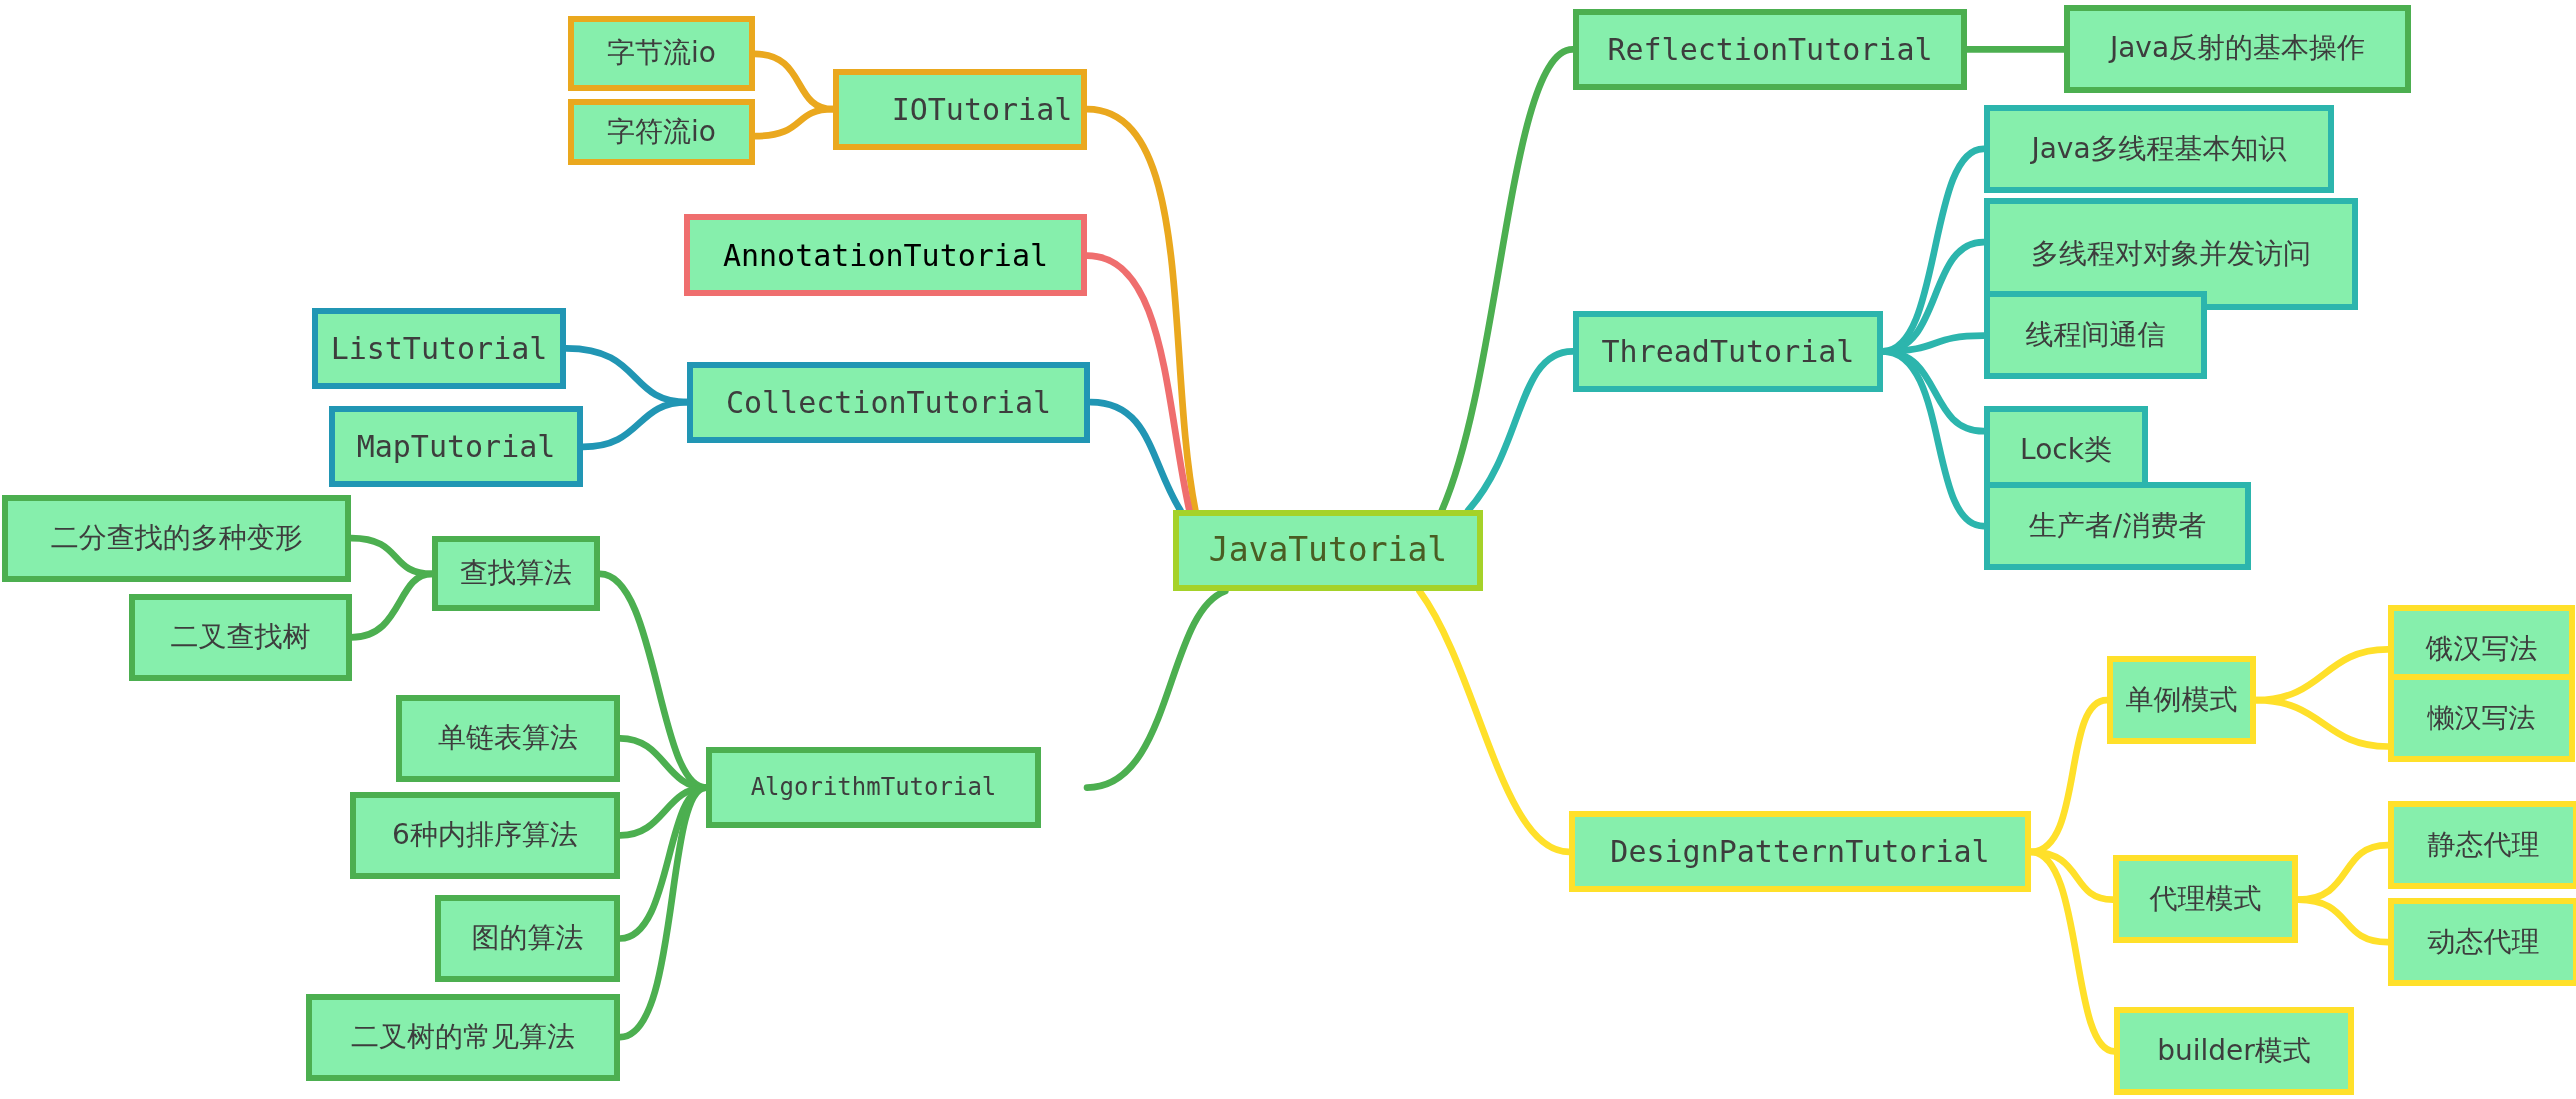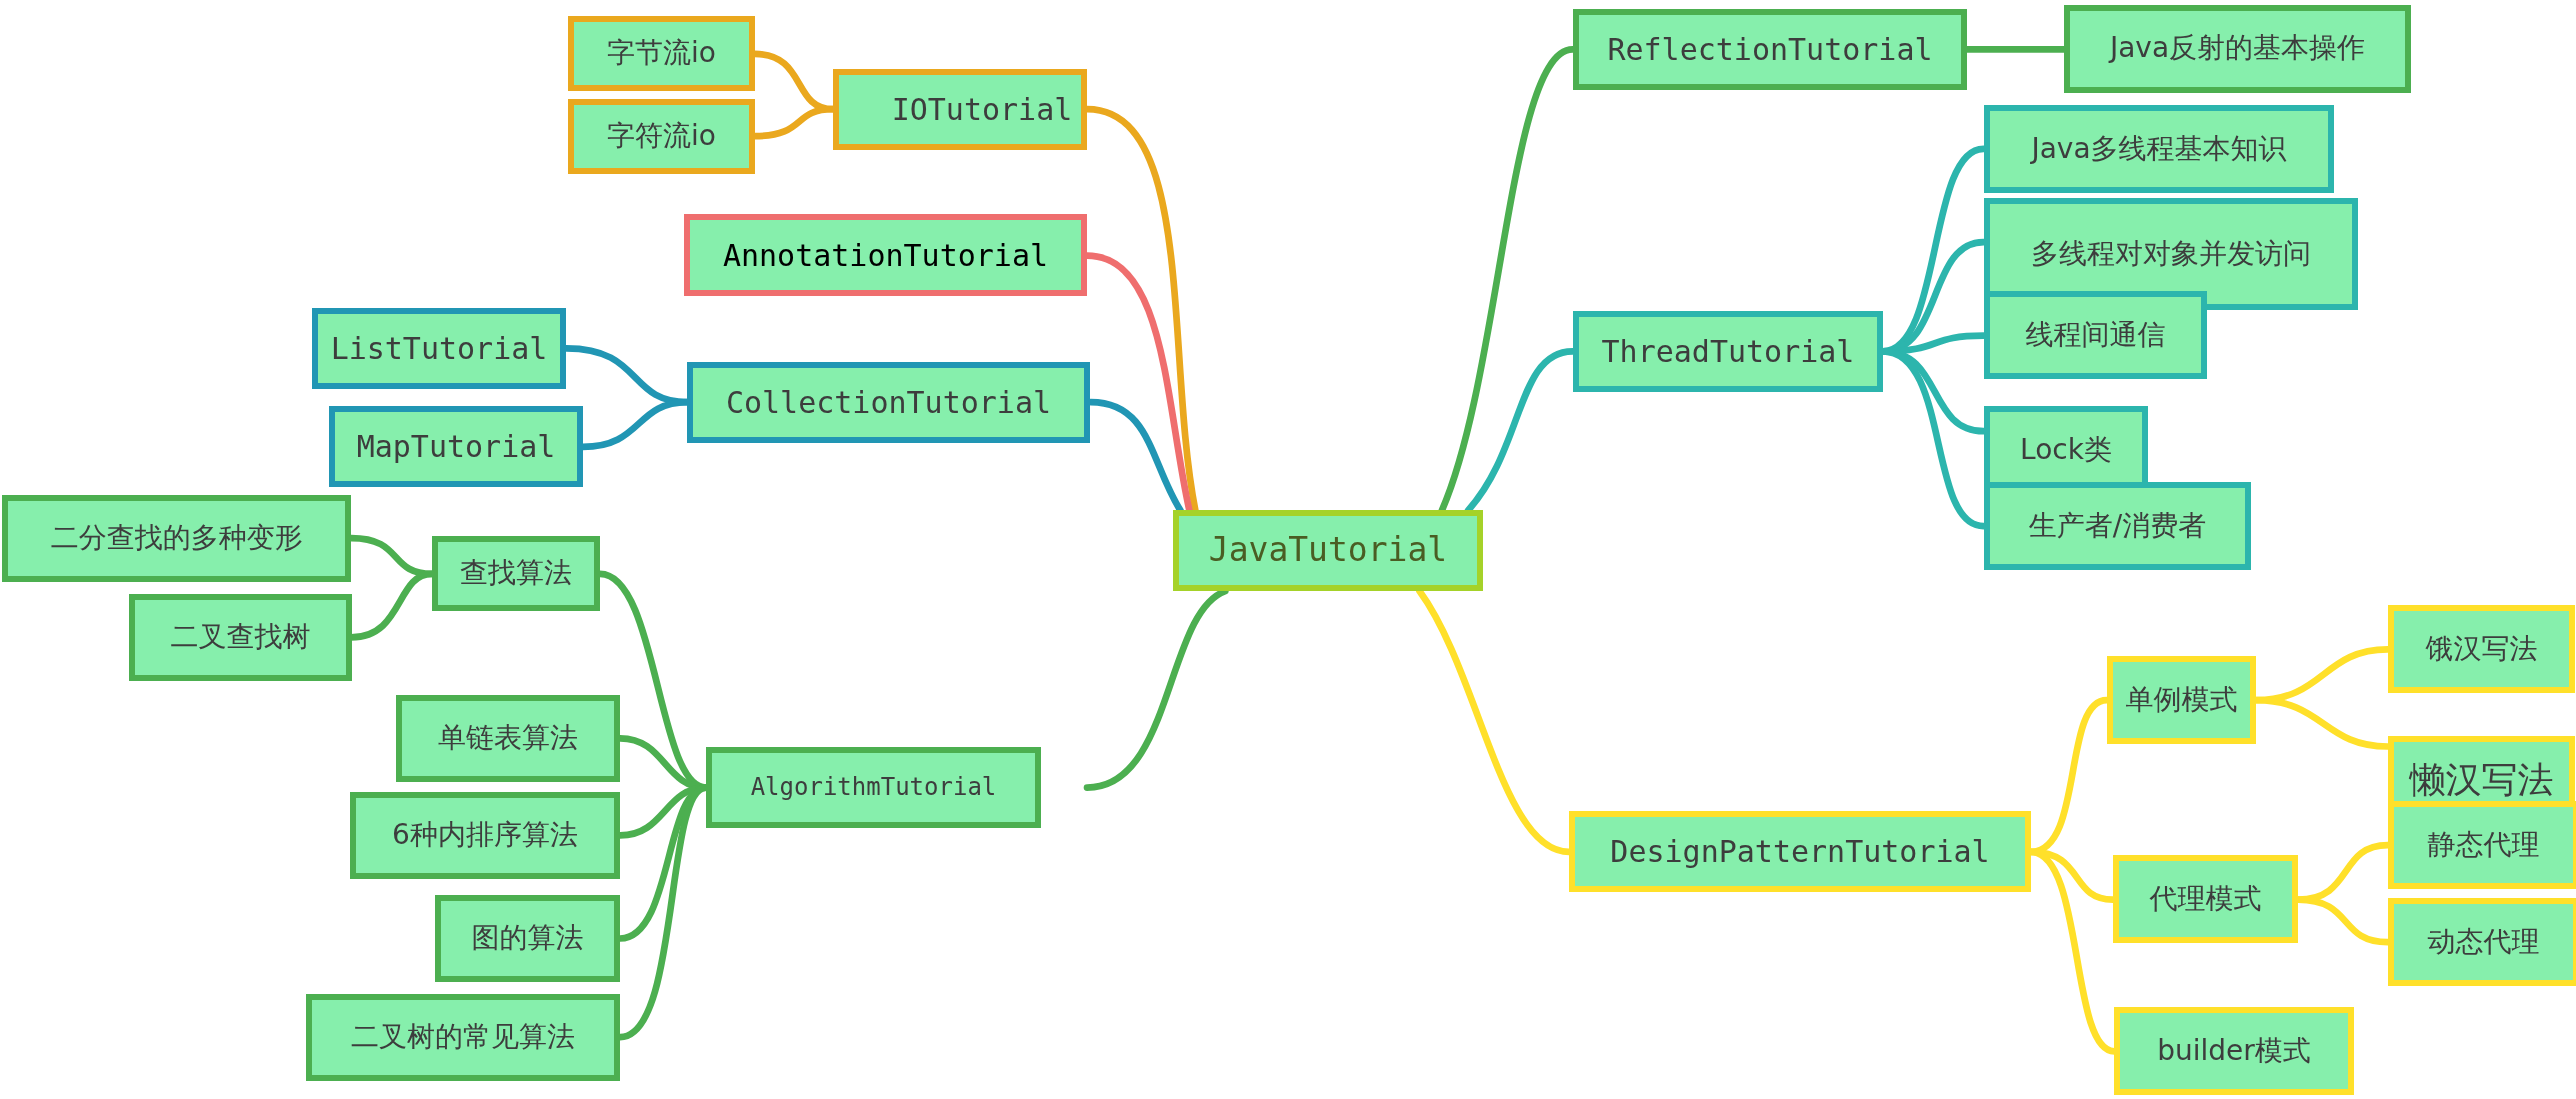--- a/index.html
+++ b/index.html
@@ -66,21 +66,21 @@
   <div id="node-layer">
       <div class="node mono" style="left: 1173px; top: 510px; width: 310px; height: 81px; border: 6.7px solid rgb(165, 210, 41); font-size: 33px; color: rgb(74, 93, 35);">
         <span>JavaTutorial</span>
       </div>
       <div class="node mono" style="left: 833px; top: 69px; width: 254px; height: 81px; border: 6.7px solid rgb(234, 168, 30); font-size: 30px; padding-left: 44px;">
         <span>IOTutorial</span>
       </div>
       <div class="node cjk" style="left: 568px; top: 16.4px; width: 187px; height: 75px; border: 6.7px solid rgb(234, 168, 30); font-size: 28px;">
         <span>字节流io</span>
       </div>
-      <div class="node cjk" style="left: 568px; top: 99px; width: 187px; height: 75px; border: 6.7px solid rgb(234, 168, 30); font-size: 28px;">
+      <div class="node cjk" style="left: 568px; top: 99px; width: 187px; height: 66px; border: 6.7px solid rgb(234, 168, 30); font-size: 28px;">
         <span>字符流io</span>
       </div>
       <div class="node mono" style="left: 684px; top: 214px; width: 403px; height: 82px; border: 6.7px solid rgb(239, 110, 110); font-size: 30px; color: rgb(0, 0, 0);">
         <span>AnnotationTutorial</span>
       </div>
       <div class="node mono" style="left: 687px; top: 362px; width: 403px; height: 81px; border: 6.7px solid rgb(33, 150, 180); font-size: 30px;">
         <span>CollectionTutorial</span>
       </div>
       <div class="node mono" style="left: 312px; top: 308px; width: 254px; height: 81px; border: 6.7px solid rgb(33, 150, 180); font-size: 30px;">
         <span>ListTutorial</span>
@@ -138,21 +138,21 @@
       </div>
       <div class="node mono" style="left: 1569px; top: 811px; width: 462px; height: 81px; border: 6.7px solid rgb(255, 224, 42); font-size: 30px;">
         <span>DesignPatternTutorial</span>
       </div>
       <div class="node cjk" style="left: 2107px; top: 656px; width: 149px; height: 88px; border: 6.7px solid rgb(255, 224, 42); font-size: 28px;">
         <span>单例模式</span>
       </div>
       <div class="node cjk" style="left: 2388px; top: 605px; width: 187px; height: 88px; border: 6.7px solid rgb(255, 224, 42); font-size: 28px;">
         <span>饿汉写法</span>
       </div>
-      <div class="node cjk" style="left: 2388px; top: 736px; width: 187px; height: 88px; border: 6.7px solid rgb(255, 224, 42); font-size: 36px;">
+      <div class="node cjk" style="left: 2388px; top: 674px; width: 187px; height: 88px; border: 6.7px solid rgb(255, 224, 42); font-size: 27px;">
         <span>懒汉写法</span>
       </div>
       <div class="node cjk" style="left: 2113px; top: 855px; width: 185px; height: 88px; border: 6.7px solid rgb(255, 224, 42); font-size: 28px;">
         <span>代理模式</span>
       </div>
       <div class="node cjk" style="left: 2388px; top: 801px; width: 191px; height: 88px; border: 6.7px solid rgb(255, 224, 42); font-size: 28px;">
         <span>静态代理</span>
       </div>
       <div class="node cjk" style="left: 2388px; top: 898px; width: 191px; height: 88px; border: 6.7px solid rgb(255, 224, 42); font-size: 28px;">
         <span>动态代理</span>

